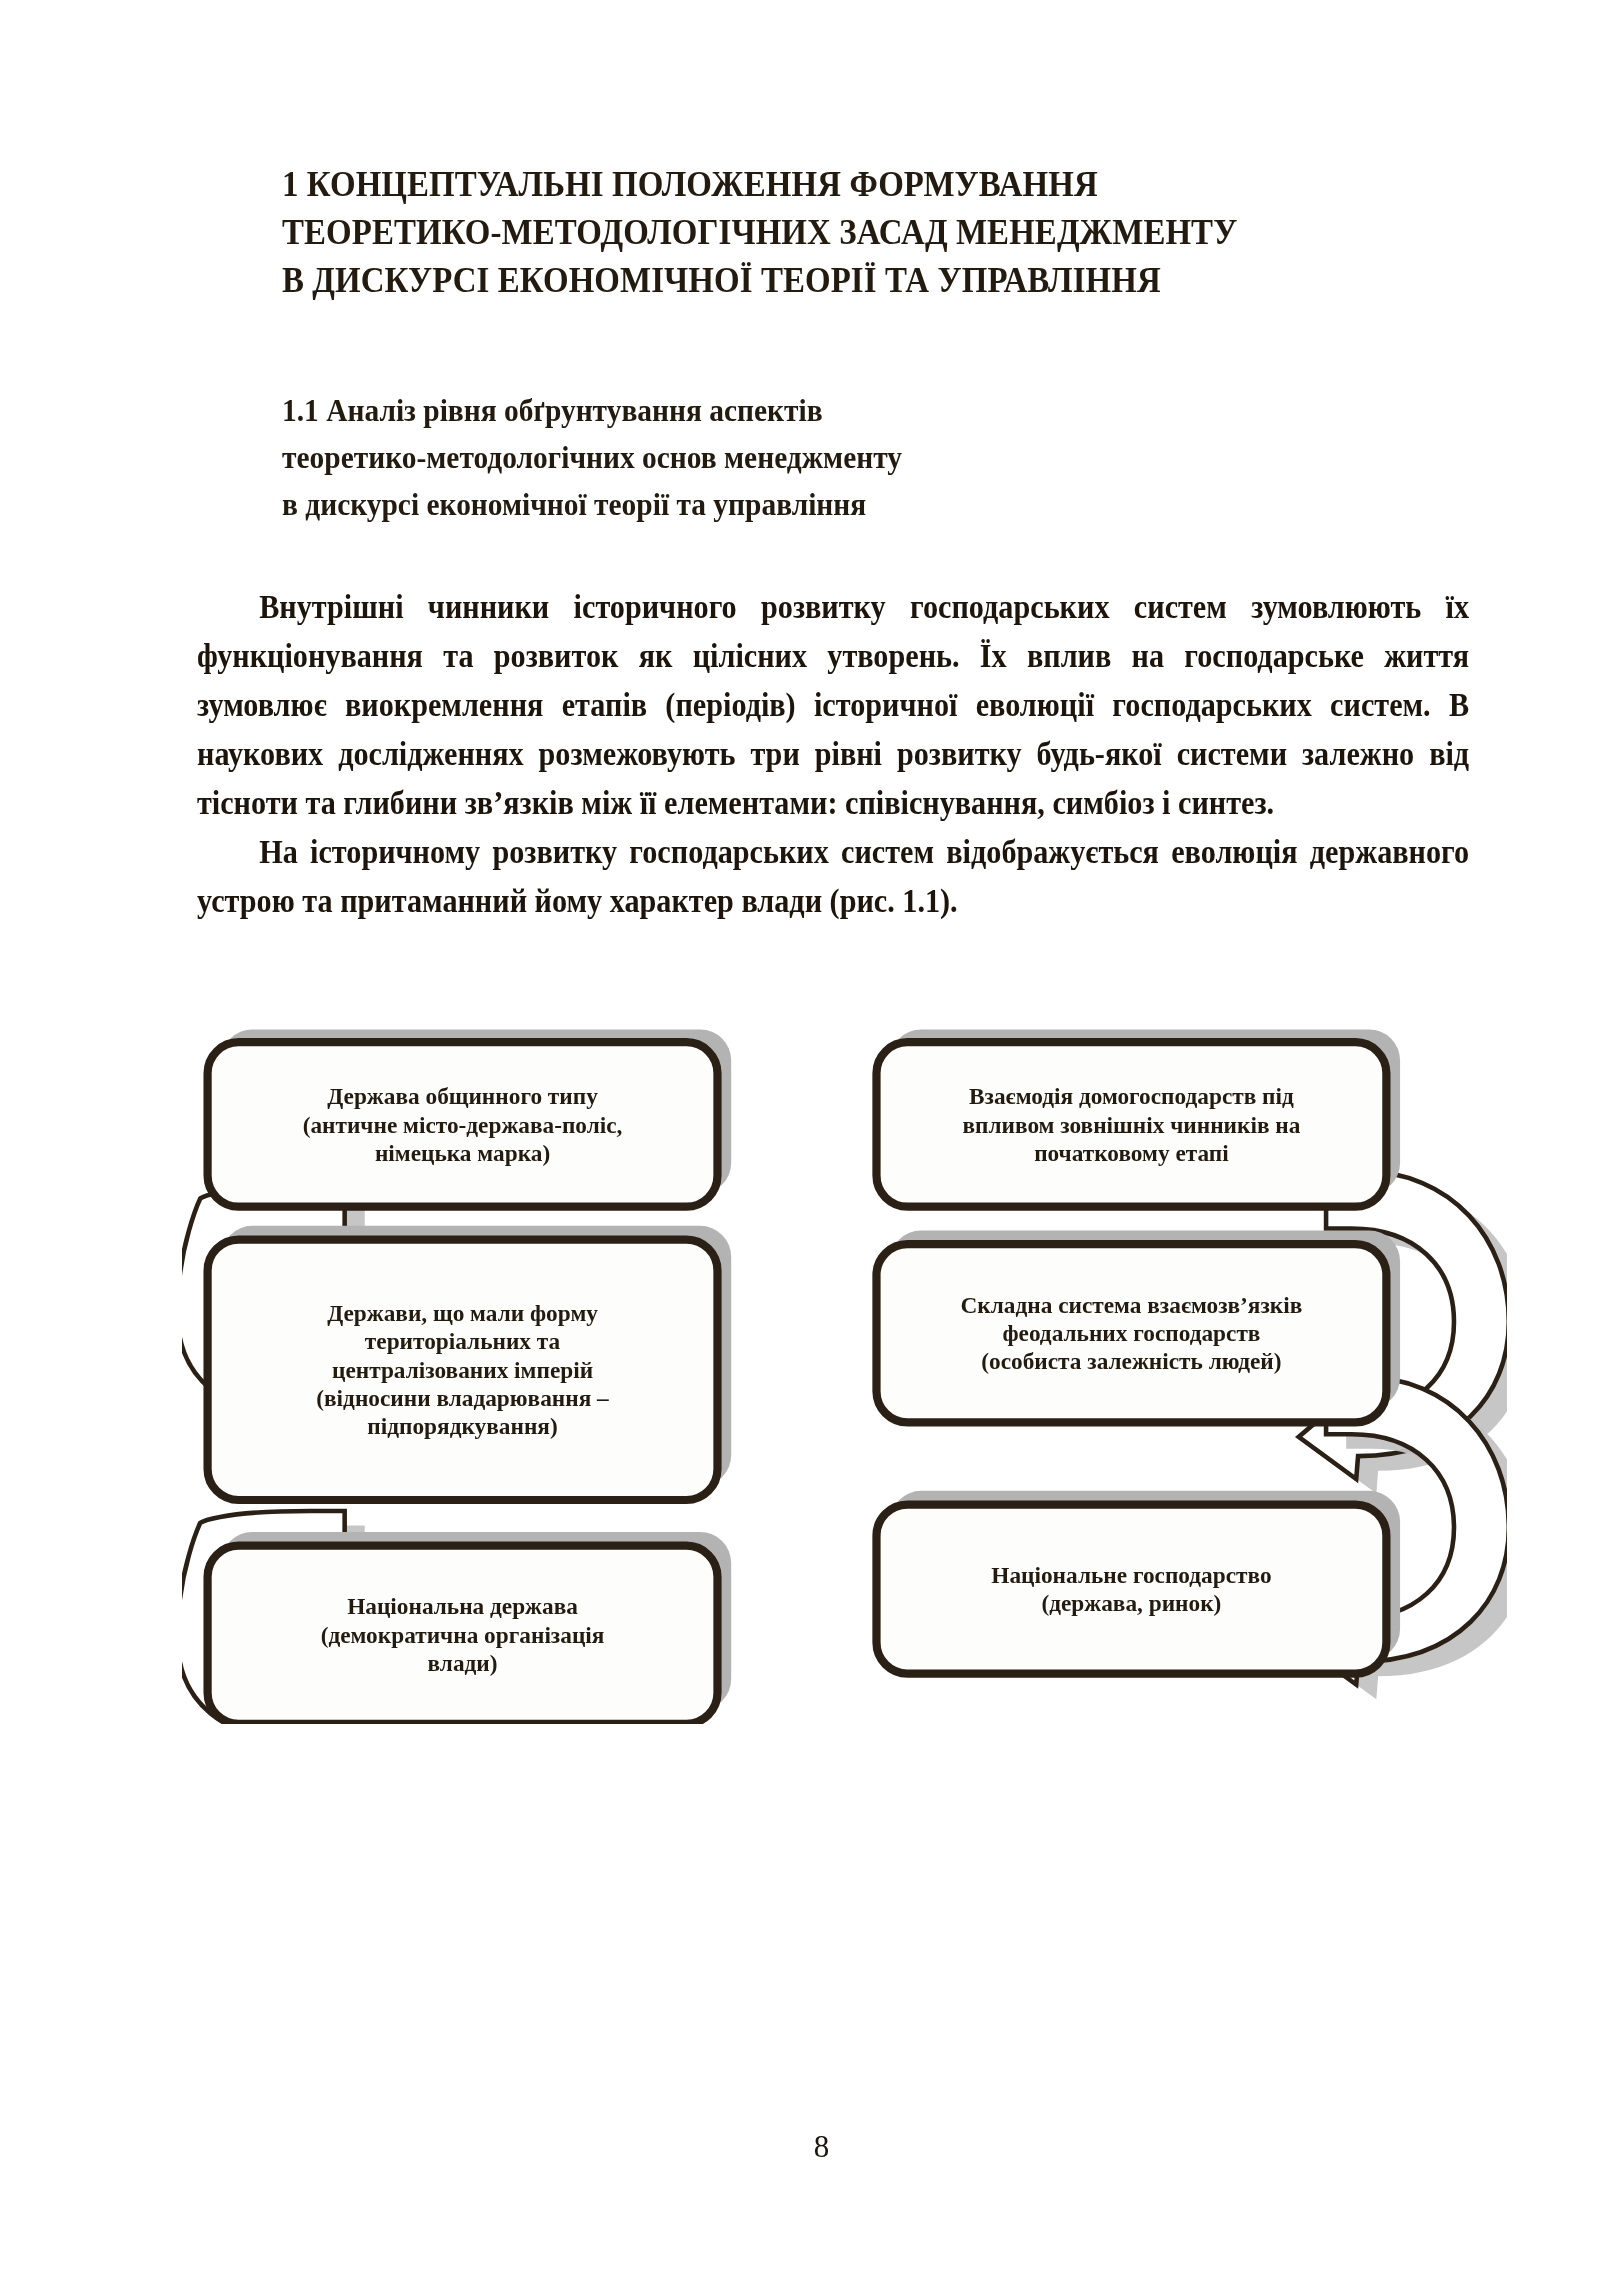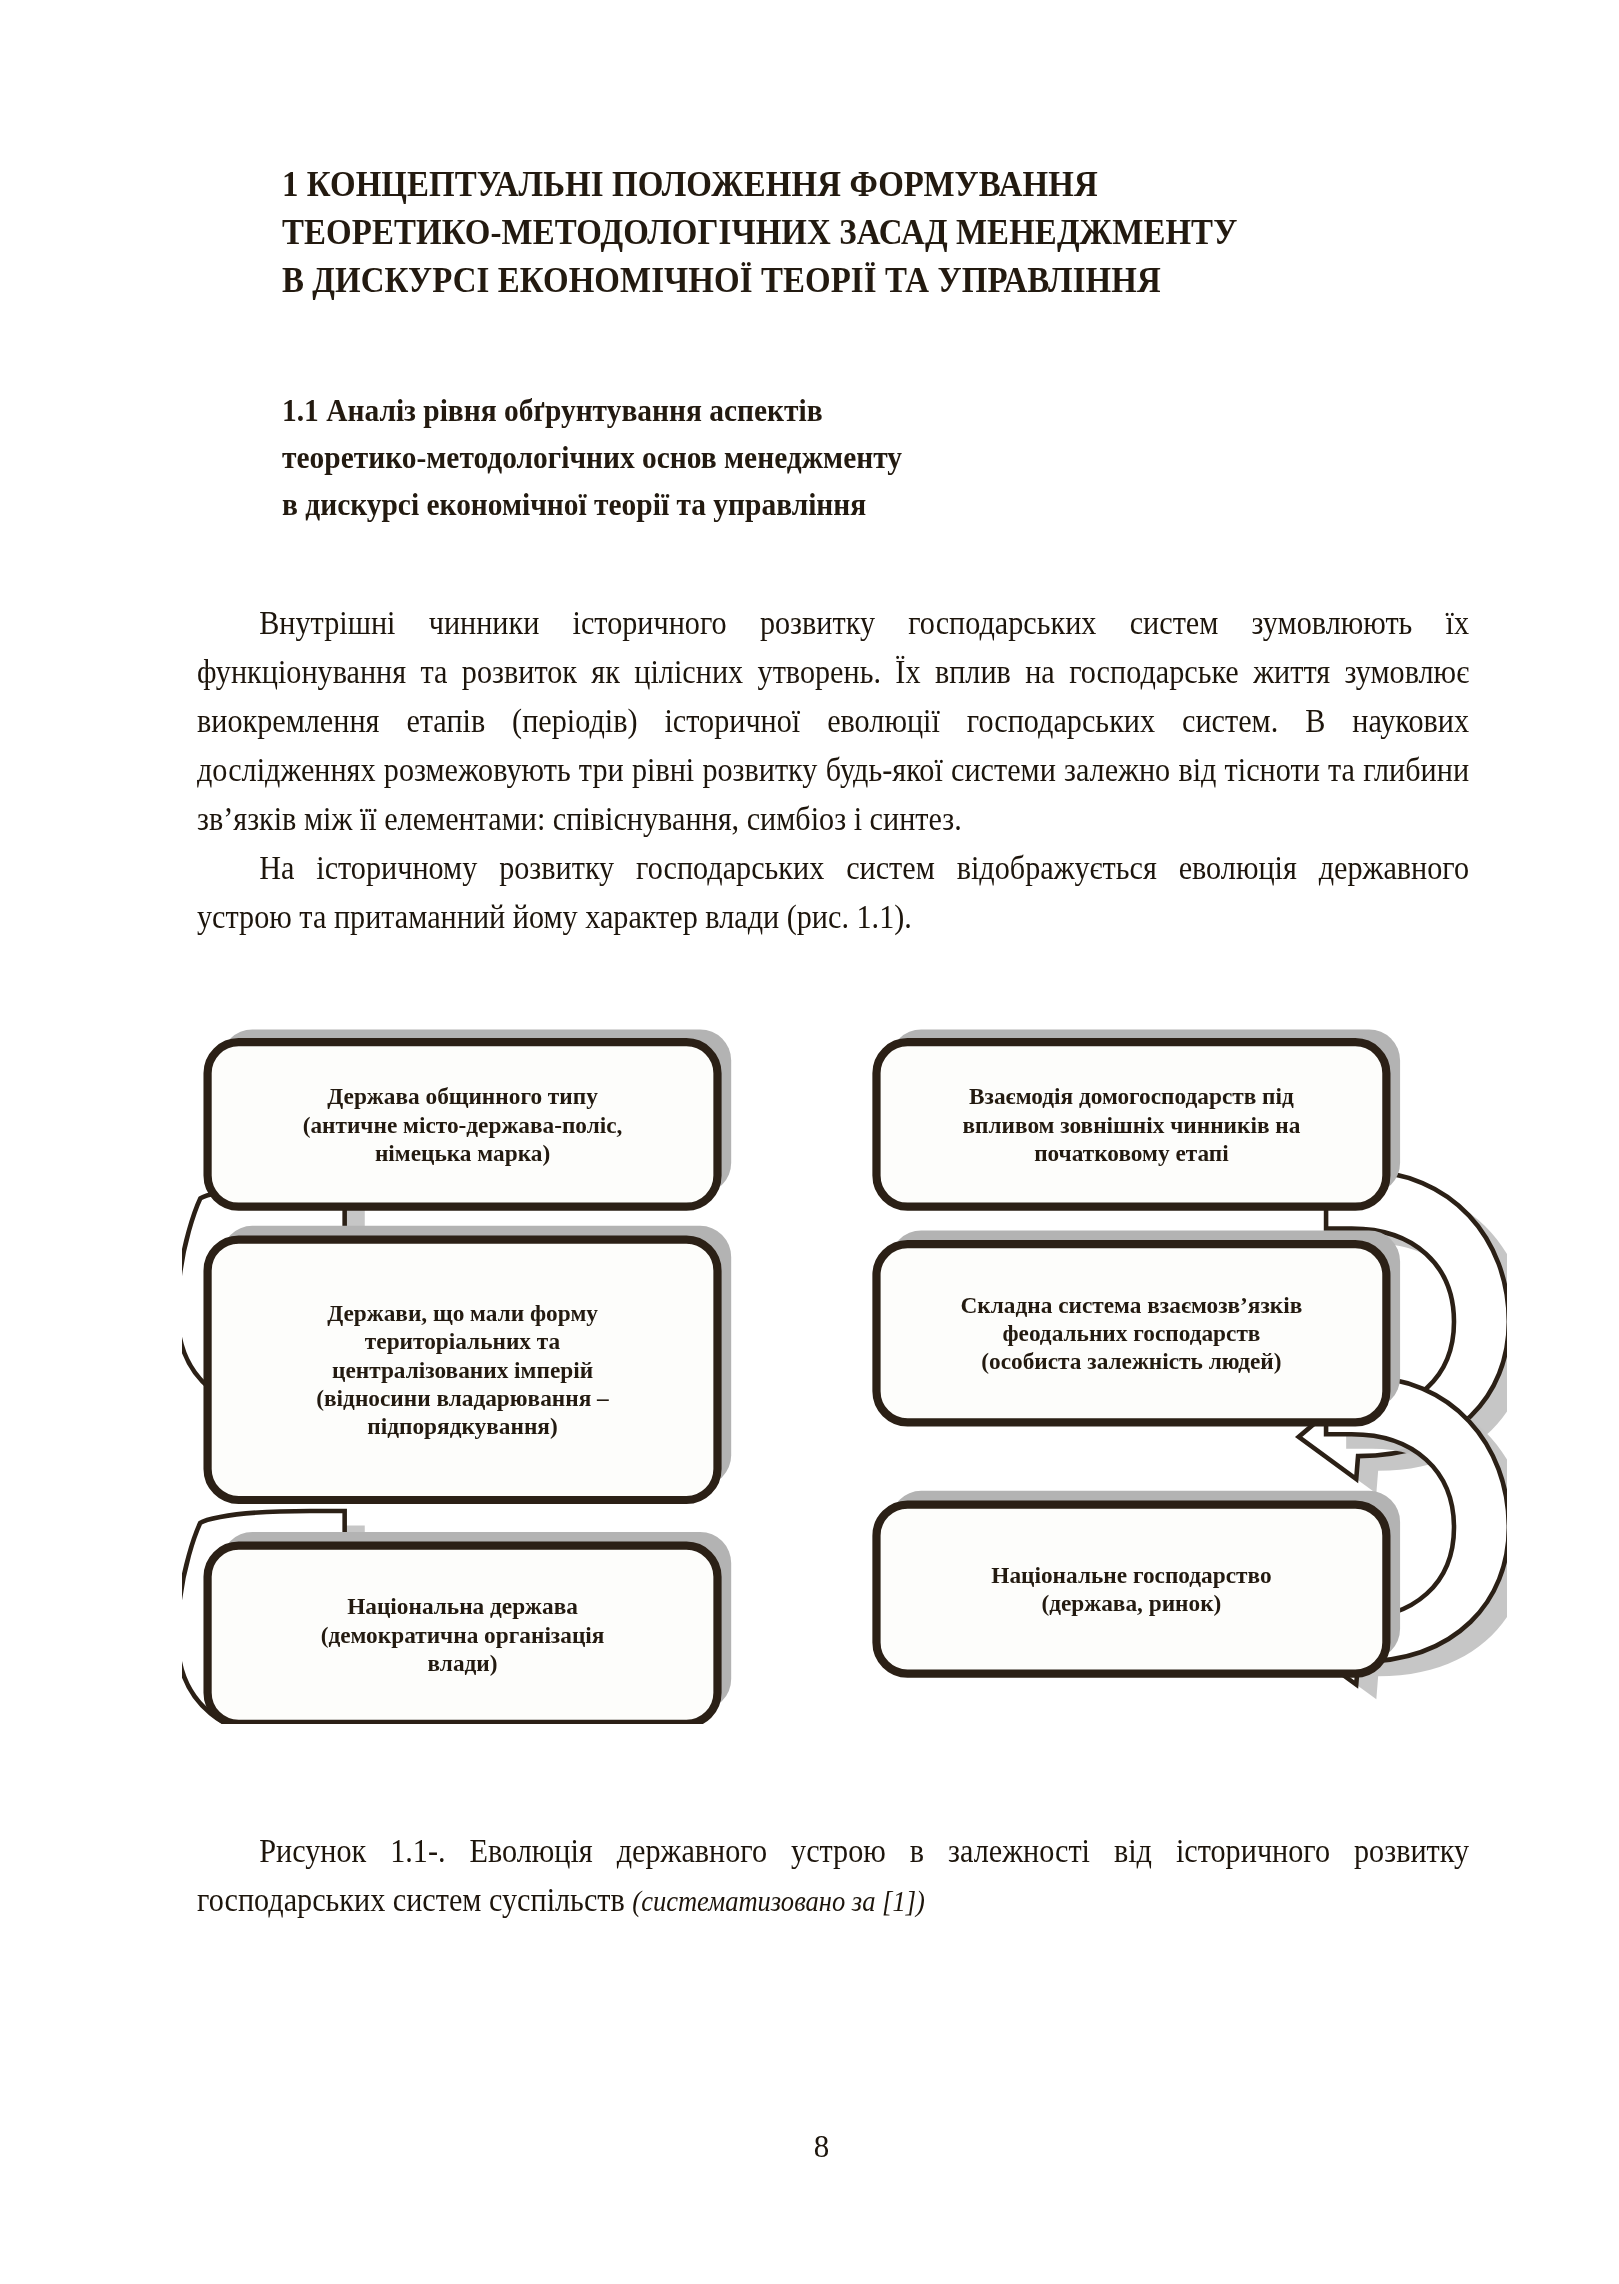--- a/index.html
+++ b/index.html
@@ -52,22 +52,23 @@
     color: #231a10;
     transform: scaleX(0.95);
     transform-origin: left top;
   }
   .section-title .tl { display: block; white-space: nowrap; }
 
   
   .body-block {
     position: absolute;
     left: 185px;
-    top: 599px;
+    top: 583px;
     width: 1272px;
+    font-weight: bold;
   }
   .para {
     font-size: 33px;
     line-height: 49px;
     text-align: justify;
     text-justify: inter-word;
     color: #1d150c;
     margin: 0;
     transform: scaleX(0.915);
     transform-origin: left top;
@@ -272,20 +273,17 @@
               <div>Національне господарство</div>
               <div>(держава, ринок)</div>
             </div>
           </div>
         </foreignObject>
       </g>
 
     </svg>
   </div>
 
-  <div class="caption-block">
-    <p class="caption"><span class="first-line-indent"></span><span>Рисунок 1.1-. Еволюція державного устрою в залежності від історичного розвитку господарських систем суспільств </span><span class="src">(систематизовано за [1])</span></p>
-  </div>
 
   <div class="page-number">8</div>
 
 </div>
 
 
 </body></html>

